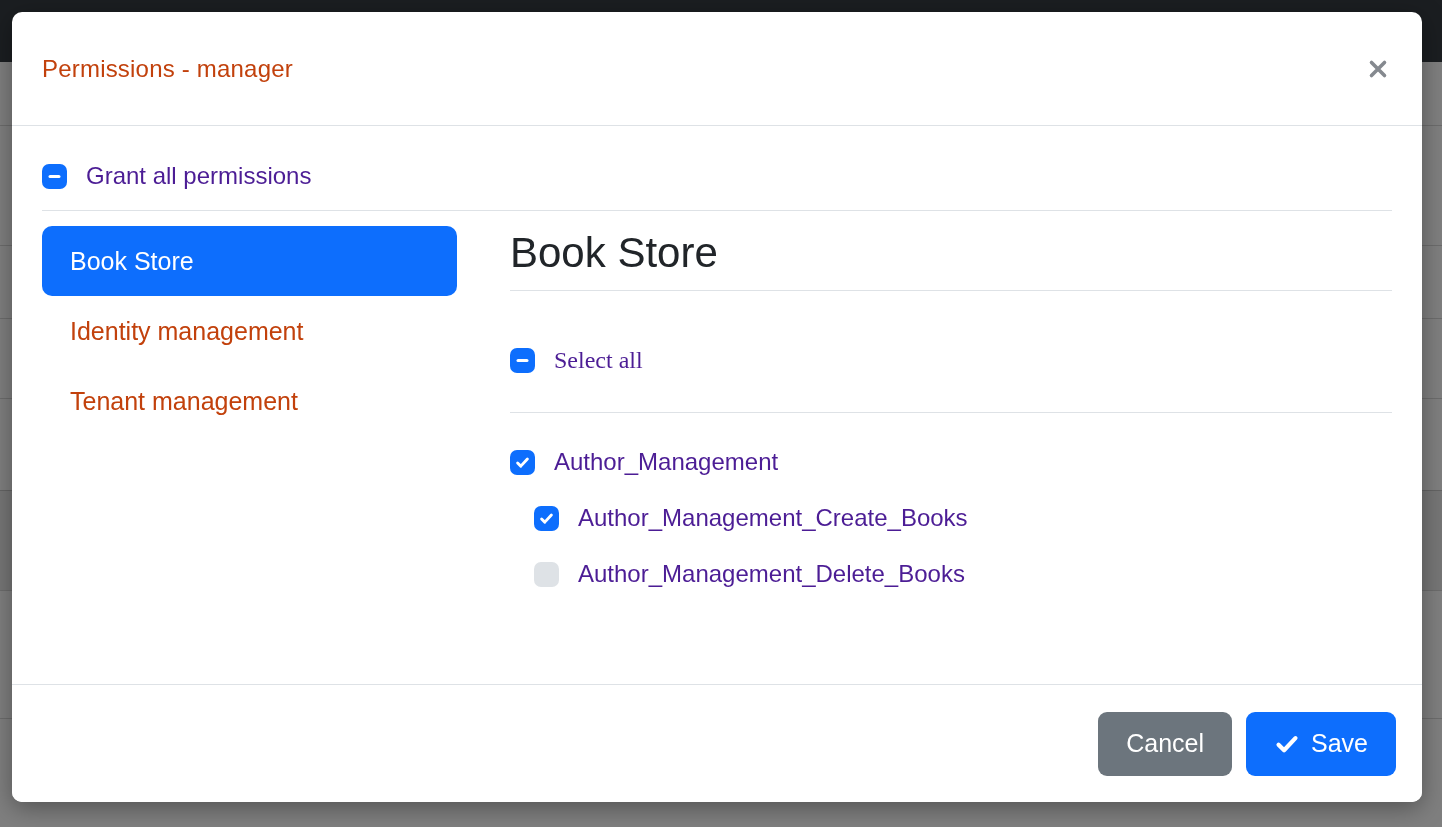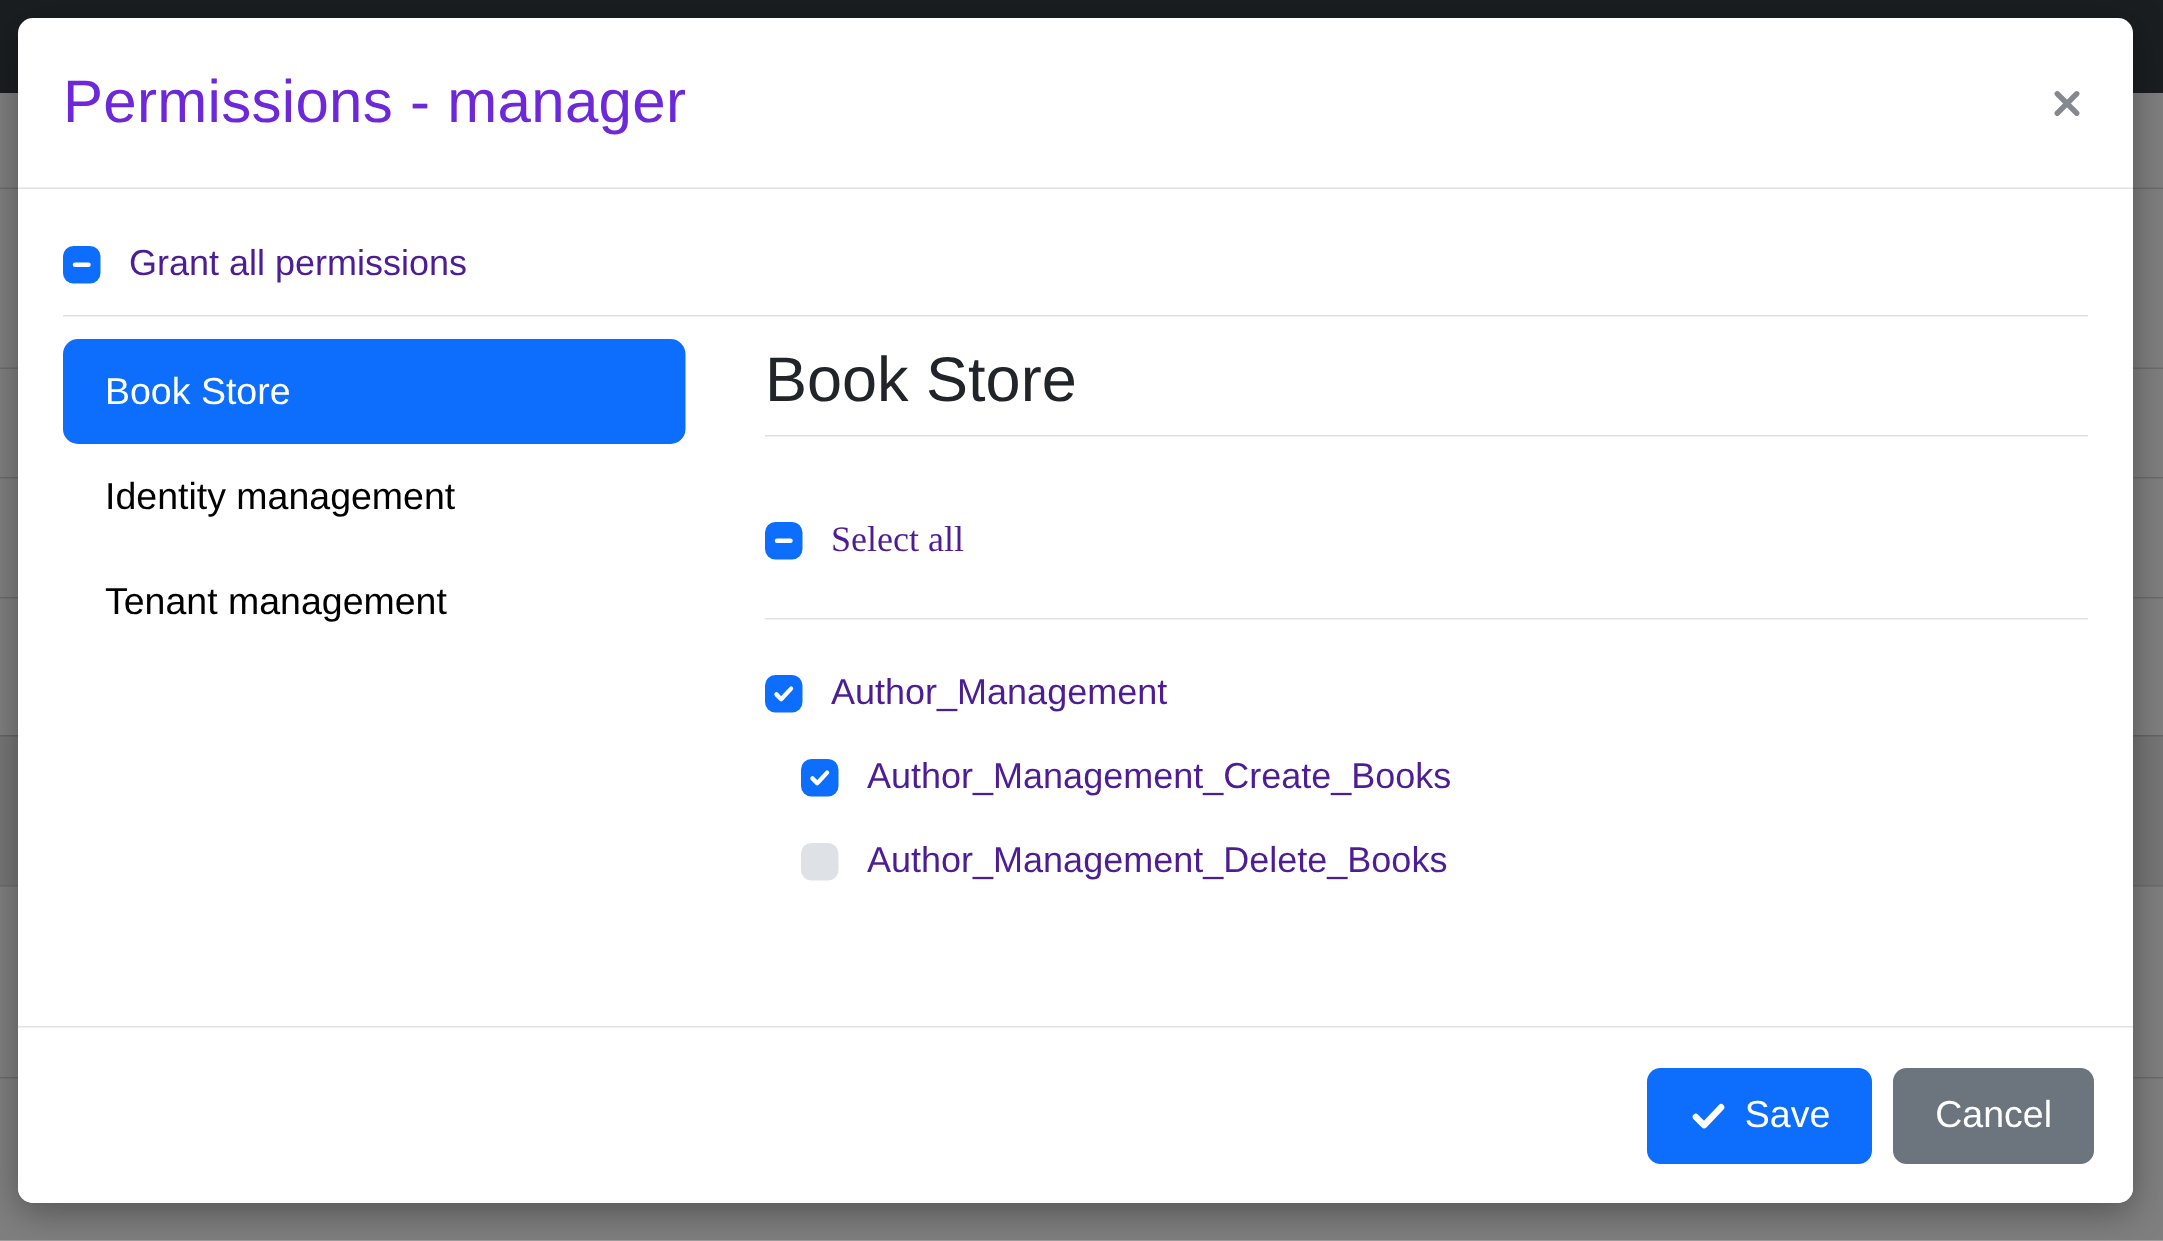--- a/index.html
+++ b/index.html
@@ -24,21 +24,21 @@
     box-shadow: 0 6px 24px rgba(0,0,0,0.35);
     overflow: hidden;
   }
 
   .modal-header {
     height: 114px;
     display: flex; align-items: center; justify-content: space-between;
     padding: 0 30px;
     border-bottom: 1px solid #dee2e6;
   }
-  .modal-title { font-size: 40px; font-weight: 400; color: #6d28d9; letter-spacing: 0.2px; }
+  .modal-title { font-size: 24px; font-weight: 400; color: #c2410c; letter-spacing: 0.2px; }
   .close-btn {
     background: none; border: none; cursor: pointer;
     width: 40px; height: 40px;
     display: flex; align-items: center; justify-content: center;
     margin-right: -6px;
   }
   .close-btn svg { display: block; }
 
   .modal-body { padding: 0 30px; }
 
@@ -59,21 +59,21 @@
   .divider { border-top: 1px solid #dee2e6; height: 0; }
   .divider.after-grant { margin-top: 17px; }
 
   
   .columns { display: flex; margin-top: 15px; align-items: flex-start; }
 
   .tabs { width: 415px; flex: 0 0 415px; display: flex; flex-direction: column; }
   .tab {
     height: 70px; display: flex; align-items: center;
     padding-left: 28px; font-size: 25px;
-    color: #000000; border-radius: 10px;
+    color: #c2410c; border-radius: 10px;
     cursor: pointer; text-decoration: none; white-space: nowrap;
   }
   .tab.active { background: #0d6efd; color: #ffffff; }
 
   .content { flex: 1; margin-left: 53px; }
   .content-heading { font-size: 42px; line-height: 46px; font-weight: 400; margin-top: 4px; color: #212529; }
   .divider.after-heading { margin-top: 14px; }
   .select-row { margin-top: 52px; font-family: Liberation Serif, serif; }
   .divider.after-select { margin-top: 35px; }
 
@@ -181,22 +181,22 @@
             <span class="cb unchecked"></span>
             <span class="cb-label">Author_Management_Delete_Books</span>
           </label>
         </div>
       </section>
 
     </div>
   </div>
 
   <div class="modal-footer">
+    <button class="btn btn-secondary">Cancel</button>
     <button class="btn btn-primary">
       <svg width="26" height="26" viewBox="0 0 16 16">
         <path d="M2.8 8.4 L6.2 11.8 L13.2 4.4" fill="none" stroke="#ffffff" stroke-width="2.6" stroke-linecap="round" stroke-linejoin="round"></path>
       </svg>
       <span>Save</span>
     </button>
-    <button class="btn btn-secondary">Cancel</button>
   </div>
 
 </div>
 
 </body></html>

